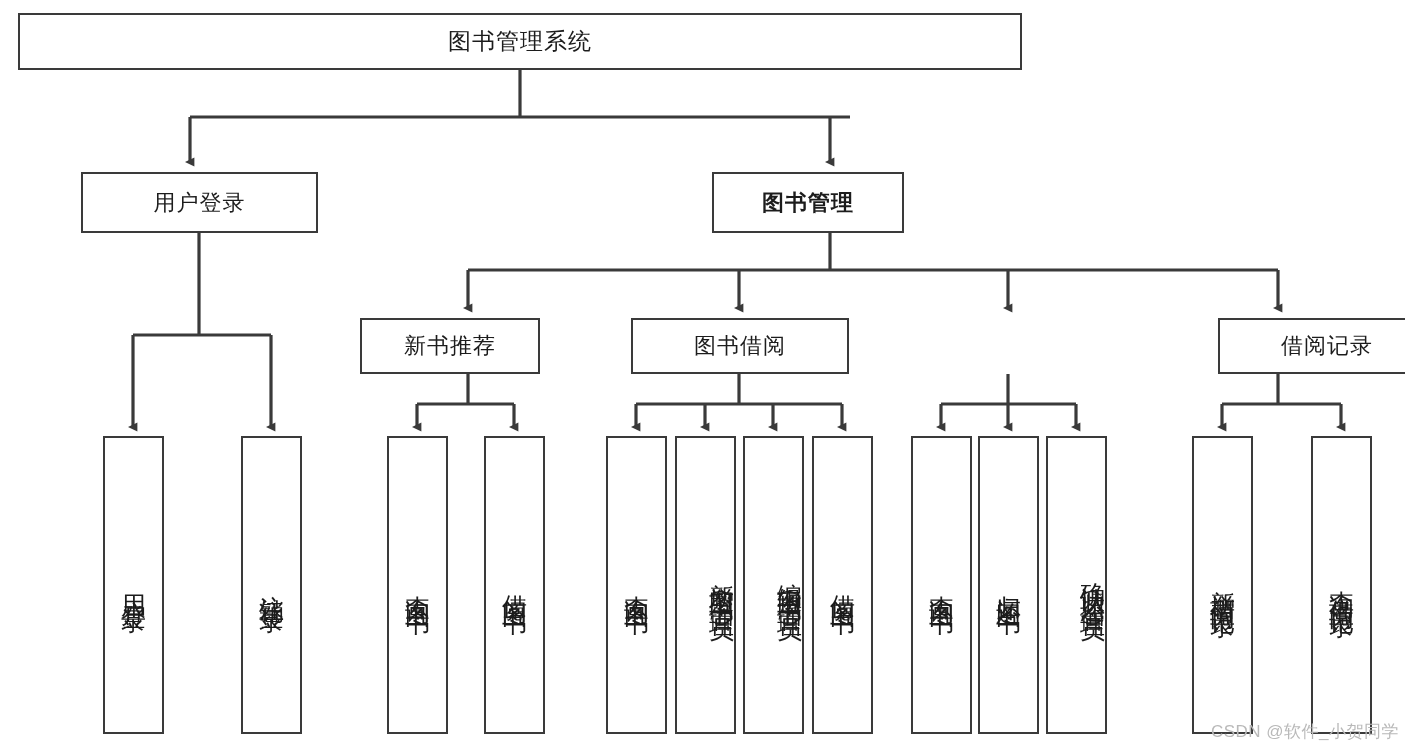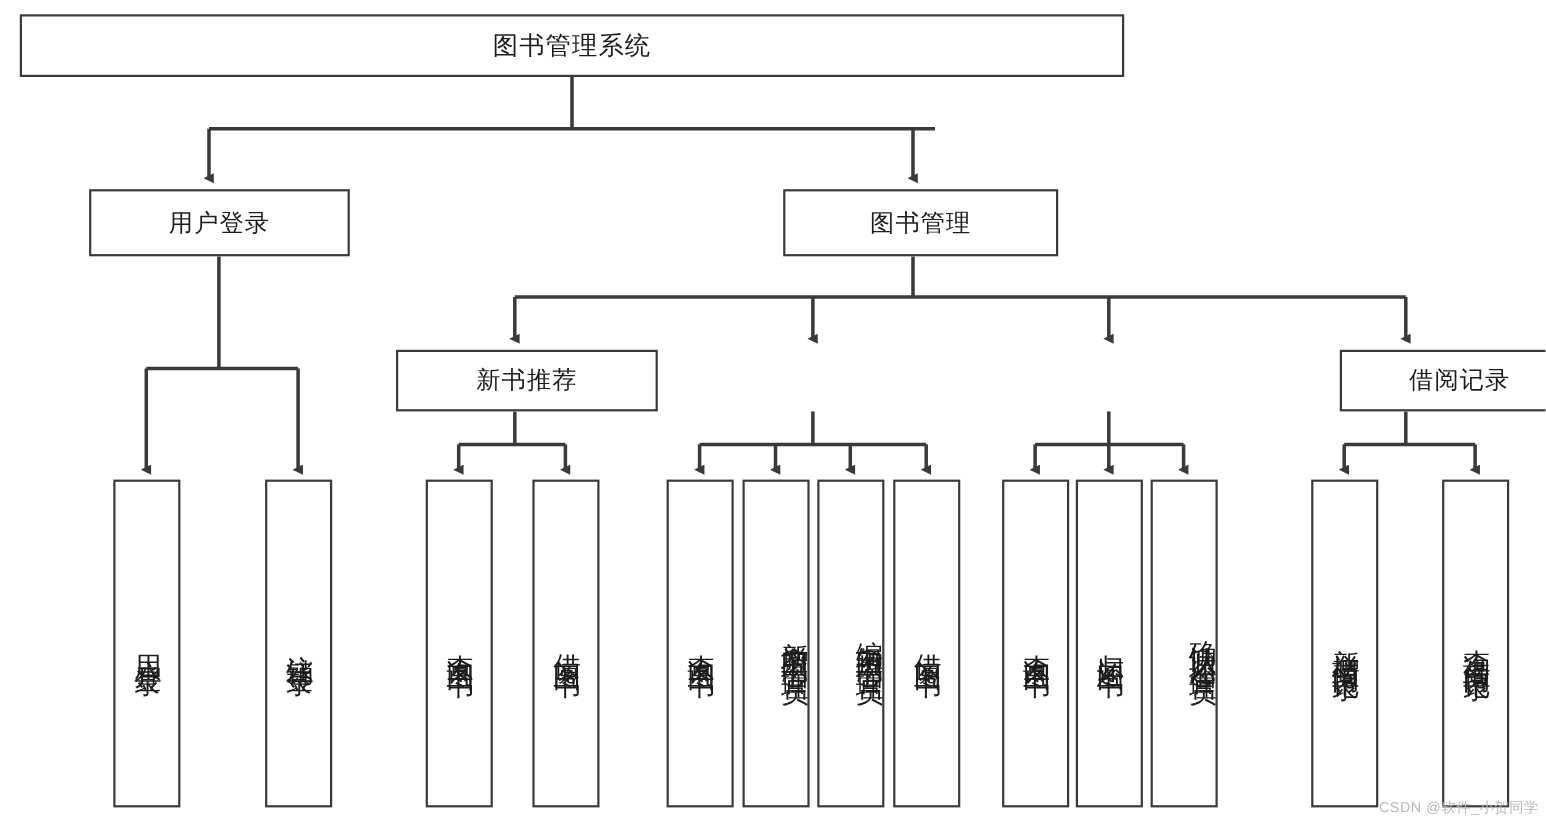--- a/index.html
+++ b/index.html
@@ -34,21 +34,21 @@
     letter-spacing:5px;
     line-height:1;
     padding:6px 0;
   }
   .node.v.topalign{align-items:flex-start;}
 
   .watermark{
     position:absolute;
     right:6px;
     bottom:4px;
-    font-size:13px;
+    font-size:17px;
     color:#b9b9b9;
     white-space:nowrap;
     letter-spacing:0.5px;
   }
 </style>
 </head>
 <body>
 
 <div id="stage">
 
@@ -98,23 +98,24 @@
       <path d="M1278,374 L1278,404"></path>
       <path d="M1222,404 L1341,404"></path>
       <path d="M1222,404 L1222,427" marker-end="url(#arrow)"></path>
       <path d="M1341,404 L1341,427" marker-end="url(#arrow)"></path>
     </g>
   </svg>
 
   <div class="node h root" style="left:18px;top:13px;width:1004px;height:57px;">图书管理系统</div>
 
   <div class="node h" style="left:81px;top:172px;width:237px;height:61px;">用户登录</div>
-  <div class="node h" style="left:712px;top:172px;width:250px;height:61px;">图书管理</div>
+  <div class="node h" style="left:712px;top:172px;width:192px;height:61px;font-weight:bold;">图书管理</div>
 
-  <div class="node h" style="left:360px;top:318px;width:238px;height:56px;">新书推荐</div>
+  <div class="node h" style="left:360px;top:318px;width:180px;height:56px;">新书推荐</div>
+  <div class="node h" style="left:631px;top:318px;width:218px;height:56px;">图书借阅</div>
   <div class="node h" style="left:1170px;top:318px;width:218px;height:56px;margin-left:48px;">借阅记录</div>
 
   <div class="node v" style="left:103px;top:436px;width:61px;height:298px;">用户登录</div>
   <div class="node v" style="left:241px;top:436px;width:61px;height:298px;">注销登录</div>
 
   <div class="node v" style="left:387px;top:436px;width:61px;height:298px;">查询图书</div>
   <div class="node v" style="left:484px;top:436px;width:61px;height:298px;">借阅图书</div>
 
   <div class="node v" style="left:606px;top:436px;width:61px;height:298px;">查询图书</div>
   <div class="node v topalign" style="left:675px;top:436px;width:61px;height:298px;">新增图书（管理员）</div>

